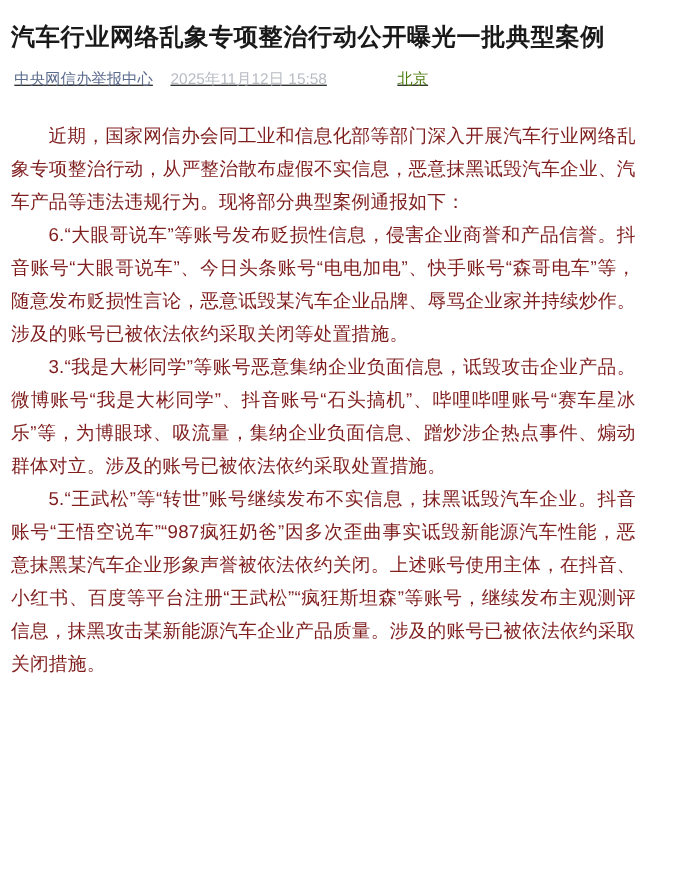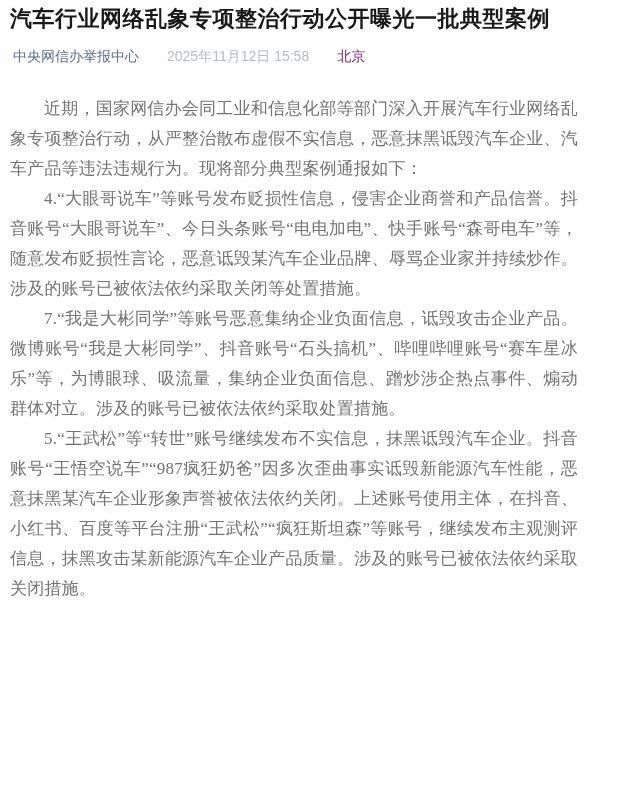--- a/index.html
+++ b/index.html
@@ -10,76 +10,77 @@
   body {
     width: 626px;
     height: 796px;
     overflow: hidden;
     font-family: "Liberation Sans", "DejaVu Sans", sans-serif;
   }
   .page {
     box-sizing: border-box;
     width: 590px;
     height: 796px;
-    padding: 4px 12px 0 10px;
+    padding: 19px 12px 0 10px;
     background: #ffffff;
   }
   .article-title {
     margin: 0;
     font-size: 22px;
     line-height: 1.4;
     font-weight: 700;
     color: #191919;
     letter-spacing: 0.5px;
   }
   .byline {
     display: flex;
     align-items: baseline;
-    gap: 28px;
+    gap: 16px;
     margin: 13px 0 0 3px;
     font-size: 14px;
     white-space: nowrap;
+    text-decoration: underline;
   }
   .byline-author {
     color: #5b6b8d;
     cursor: pointer;
   }
   .byline-meta {
     color: #b7bbc2;
   }
   .byline-location {
-    color: #701a75;
+    color: #4d7c0f;
+    margin-left: 48px;
   }
   .content {
     margin-top: 28px;
   }
   .content p {
     margin: 0;
     font-size: 17px;
     line-height: 30px;
-    color: #737373;
+    color: #7f1d1d;
     text-align: justify;
     text-indent: 2em;
     letter-spacing: 0.2px;
-    font-family: Liberation Serif, serif;
   }
 </style>
 </head>
 <body>
 
 <div class="page">
 
   <h1 class="article-title">汽车行业网络乱象专项整治行动公开曝光一批典型案例</h1>
 
   <div class="byline">
     <span class="byline-author">中央网信办举报中心</span>
     <span class="byline-meta">2025年11月12日 15:58</span>
     <span class="byline-location">北京</span>
   </div>
 
   <div class="content">
     <p>近期，国家网信办会同工业和信息化部等部门深入开展汽车行业网络乱象专项整治行动，从严整治散布虚假不实信息，恶意抹黑诋毁汽车企业、汽车产品等违法违规行为。现将部分典型案例通报如下：</p>
-    <p>4.“大眼哥说车”等账号发布贬损性信息，侵害企业商誉和产品信誉。抖音账号“大眼哥说车”、今日头条账号“电电加电”、快手账号“森哥电车”等，随意发布贬损性言论，恶意诋毁某汽车企业品牌、辱骂企业家并持续炒作。涉及的账号已被依法依约采取关闭等处置措施。</p>
-    <p>7.“我是大彬同学”等账号恶意集纳企业负面信息，诋毁攻击企业产品。微博账号“我是大彬同学”、抖音账号“石头搞机”、哔哩哔哩账号“赛车星冰乐”等，为博眼球、吸流量，集纳企业负面信息、蹭炒涉企热点事件、煽动群体对立。涉及的账号已被依法依约采取处置措施。</p>
+    <p>6.“大眼哥说车”等账号发布贬损性信息，侵害企业商誉和产品信誉。抖音账号“大眼哥说车”、今日头条账号“电电加电”、快手账号“森哥电车”等，随意发布贬损性言论，恶意诋毁某汽车企业品牌、辱骂企业家并持续炒作。涉及的账号已被依法依约采取关闭等处置措施。</p>
+    <p>3.“我是大彬同学”等账号恶意集纳企业负面信息，诋毁攻击企业产品。微博账号“我是大彬同学”、抖音账号“石头搞机”、哔哩哔哩账号“赛车星冰乐”等，为博眼球、吸流量，集纳企业负面信息、蹭炒涉企热点事件、煽动群体对立。涉及的账号已被依法依约采取处置措施。</p>
     <p>5.“王武松”等“转世”账号继续发布不实信息，抹黑诋毁汽车企业。抖音账号“王悟空说车”“987疯狂奶爸”因多次歪曲事实诋毁新能源汽车性能，恶意抹黑某汽车企业形象声誉被依法依约关闭。上述账号使用主体，在抖音、小红书、百度等平台注册“王武松”“疯狂斯坦森”等账号，继续发布主观测评信息，抹黑攻击某新能源汽车企业产品质量。涉及的账号已被依法依约采取关闭措施。</p>
   </div>
 
 </div>
 
 </body></html>

